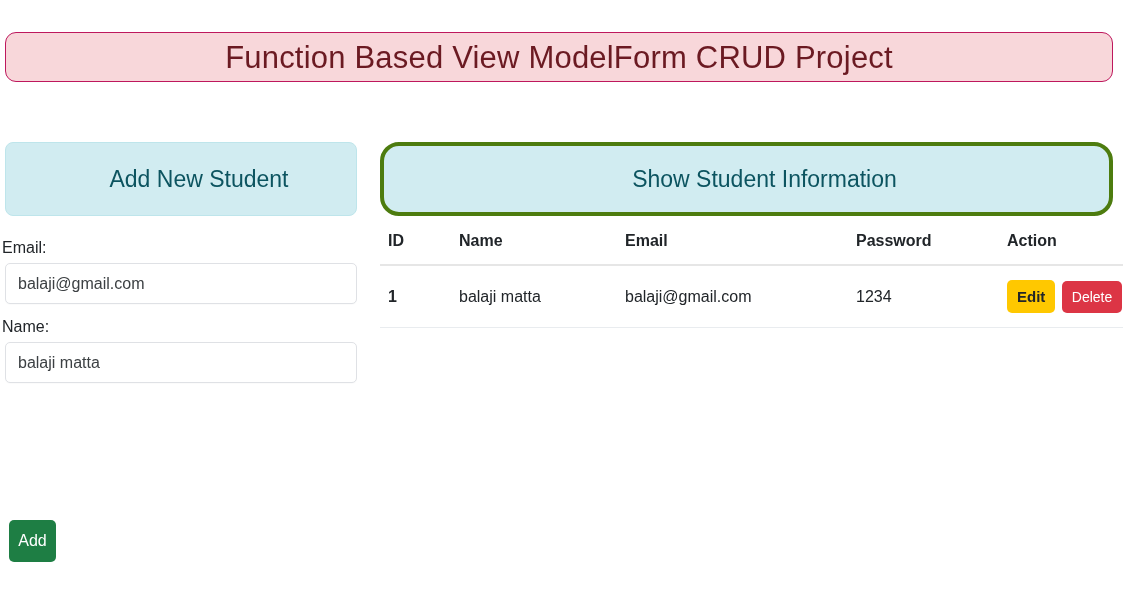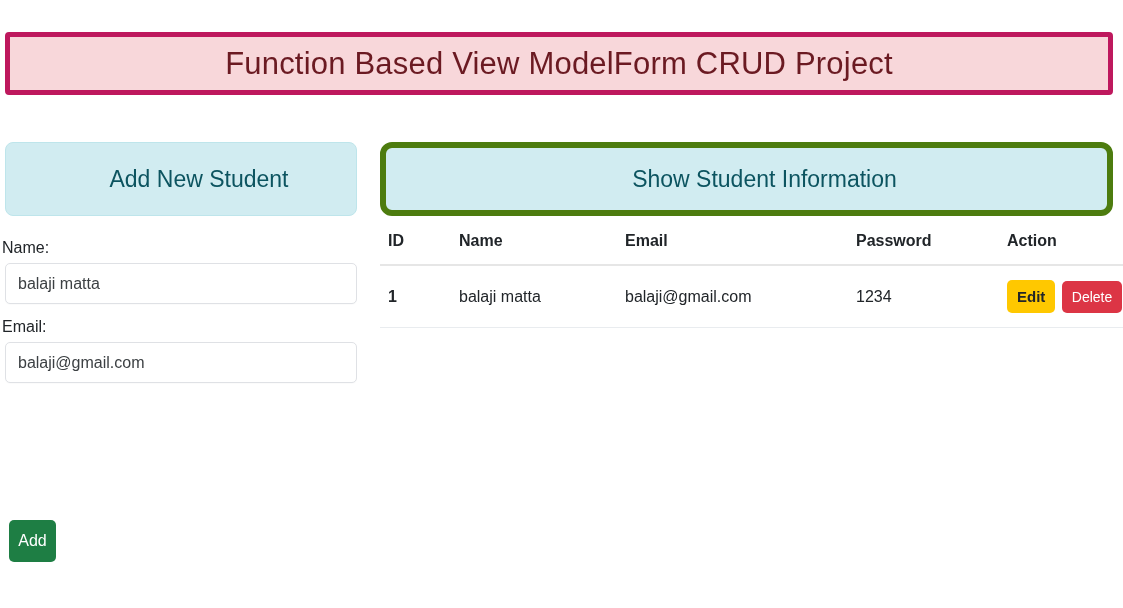--- a/index.html
+++ b/index.html
@@ -22,25 +22,25 @@
     width: 1123px;
     height: 608px;
   }
 
   
   .title-banner {
     position: absolute;
     left: 5px;
     top: 32px;
     width: 1108px;
-    height: 63px;
+    height: 50px;
     box-sizing: border-box;
     background: #f8d7da;
-    border: 5px solid #be185d;
-    border-radius: 4px;
+    border: 1px solid #be185d;
+    border-radius: 11px;
     color: #6b1a22;
     display: flex;
     align-items: center;
     justify-content: center;
   }
   .title-text {
     font-size: 31px;
     font-weight: 400;
     letter-spacing: 0.2px;
     line-height: 1;
@@ -64,22 +64,22 @@
     justify-content: center;
   }
   .panel-right {
     position: absolute;
     left: 380px;
     top: 142px;
     width: 733px;
     height: 74px;
     box-sizing: border-box;
     background: #d1ecf1;
-    border: 6px solid #4d7c0f;
-    border-radius: 12px;
+    border: 4px solid #4d7c0f;
+    border-radius: 19px;
     color: #0c5460;
     display: flex;
     align-items: center;
     justify-content: center;
   }
   .panel-title {
     font-size: 23px;
     font-weight: 400;
     line-height: 1;
     white-space: nowrap;
@@ -228,27 +228,27 @@
   <div class="panel-left">
     <span class="panel-title">Add New Student</span>
   </div>
 
   <div class="panel-right">
     <span class="panel-title">Show Student Information</span>
   </div>
 
   <form class="form-area">
     <div class="field-group">
+      <label class="field-label">Email:</label>
+      <input class="field-input" type="text" value="balaji@gmail.com" style="">
+    </div>
+
+    <div class="field-group">
       <label class="field-label">Name:</label>
       <input class="field-input" type="text" value="balaji matta" style="">
-    </div>
-
-    <div class="field-group">
-      <label class="field-label">Email:</label>
-      <input class="field-input" type="text" value="balaji@gmail.com" style="">
     </div>
 
   </form>
 
   <button class="add-button" type="button">Add</button>
 
   <div class="table-wrap">
     <table class="data-table">
       <thead>
         <tr>

